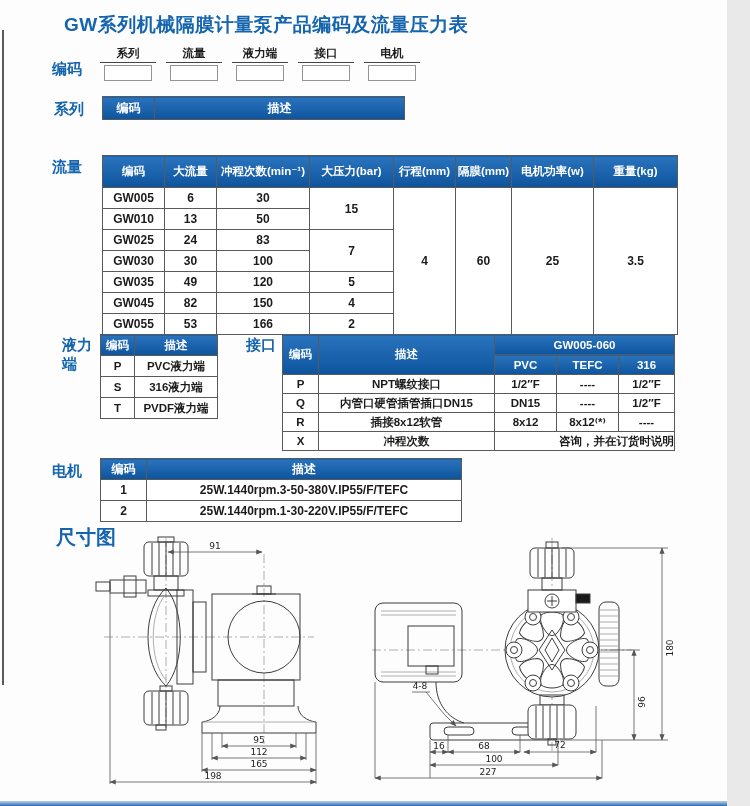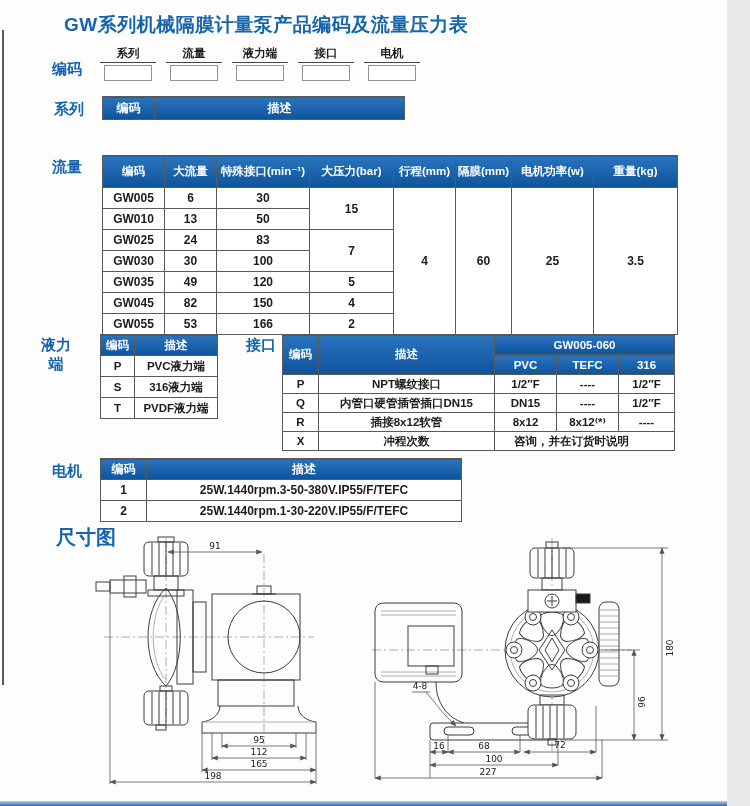--- a/index.html
+++ b/index.html
@@ -24,25 +24,25 @@
             border:1.5px solid #3c3c3c}
   .tbl th,.tbl td{border:1px solid #5a5a5a;text-align:center;vertical-align:middle;padding:0;
                   font-size:12px;font-weight:bold;color:#1b1b1b;white-space:nowrap;overflow:hidden}
   .tbl th{background:linear-gradient(180deg,#2a74bd 0%,#0d549d 100%);color:#fff}
   #t-series{left:102px;top:96px;width:303px}
   #t-series th{height:22px}#t-series td{height:26px}
   #t-flow{left:102px;top:155px;width:576px}
   #t-flow th{height:31px;font-size:11.5px}#t-flow td{height:20px}
   #t-hyd{left:100px;top:334px;width:118px}
   #t-hyd th{height:20px;font-size:11.5px}#t-hyd td{height:20px;font-size:11.5px}
-  .hyd-label{position:absolute;left:32px;top:336px;width:48px;text-align:center;
+  .hyd-label{position:absolute;left:62px;top:336px;width:48px;
              font-size:15px;line-height:1.25;white-space:pre-line}
   #t-int{left:282px;top:334px;width:393px}
   #t-int th{height:19px;font-size:11.5px}#t-int td{height:18px;font-size:11.5px}
-  #t-int td.note{text-align:left;padding-left:19px}
+  #t-int td.note{text-align:right;padding-left:19px}
   #t-motor{left:100px;top:458px;width:362px}
   #t-motor th{height:20px}#t-motor td{height:20px}
   .dim-title{position:absolute;left:56px;top:524px;font-size:20px}
   
   svg.drawing{position:absolute}
   .draw{stroke:#3d3d3d;fill:none;stroke-width:1}
   .lite{stroke:#999;fill:none;stroke-width:.8}
   .cl{stroke:#8a8a8a;fill:none;stroke-width:.7;stroke-dasharray:9 3 2 3}
   .dim{stroke:#555;fill:none;stroke-width:.8}
   text.dtxt{font:9px "DejaVu Sans",sans-serif;fill:#222;stroke:none;text-anchor:middle}
@@ -103,21 +103,21 @@
         <col style="width:84px">
       <col style="width:62px">
         <col style="width:56px">
         <col style="width:82px">
         <col>
     </colgroup>
     <tbody>
         <tr>
       <th>编码</th>
       <th>大流量</th>
-      <th>特殊接口(min⁻¹)</th>
+      <th>冲程次数(min⁻¹)</th>
       <th>大压力(bar)</th>
       <th>行程(mm)</th>
       <th>隔膜(mm)</th>
       <th>电机功率(w)</th>
       <th>重量(kg)</th>
     </tr>
     <tr>
       <td>GW005</td>
       <td>6</td>
       <td>30</td>

